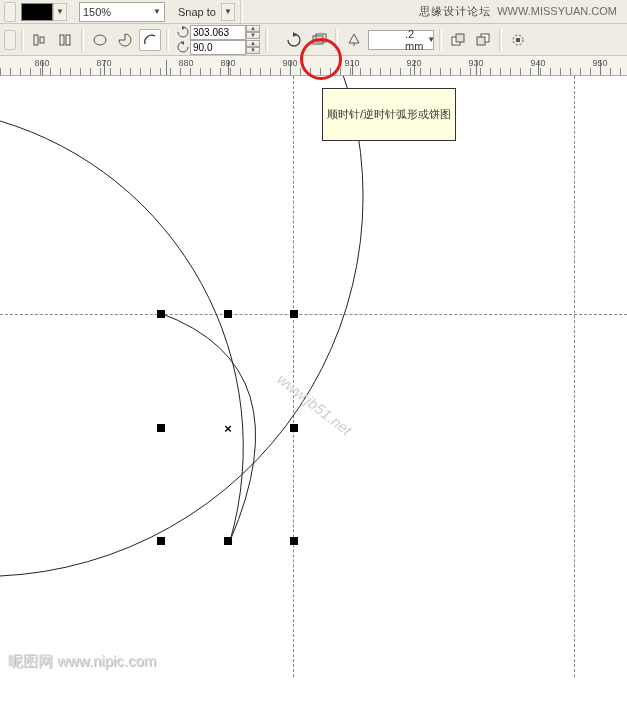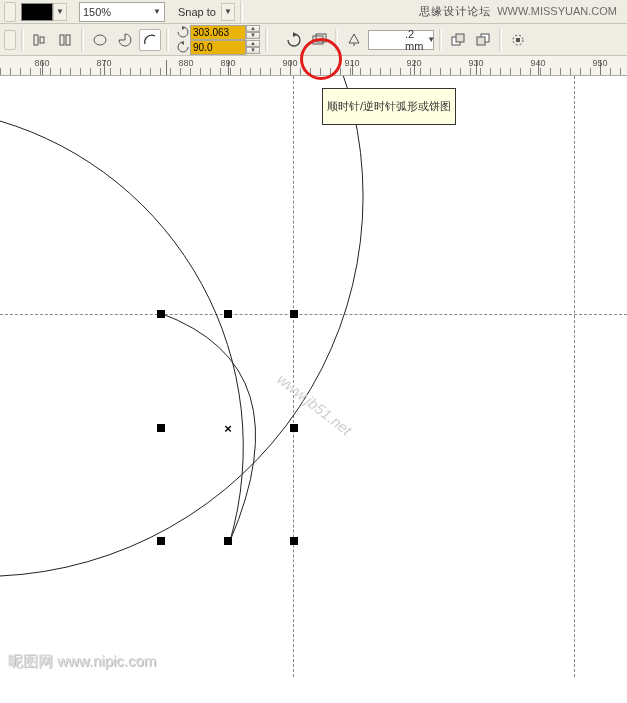--- a/index.html
+++ b/index.html
@@ -13,37 +13,37 @@
   .combo { display: inline-flex; align-items: center; justify-content: space-between; }
   .combo .arrow { font-size: 8px; color: #444; margin-left: 4px; }
   .zoom-combo { width: 86px; }
   .snap-label { font-size: 11px; margin-left: 10px; }
   .sepline { width: 3px; height: 22px; border-left: 1px solid #d6d2c7; border-right: 1px solid #fff; margin: 0 2px; }
   .icon-btn { width: 22px; height: 22px; border: 1px solid transparent; background: transparent; border-radius: 2px; display: flex; align-items: center; justify-content: center; position: relative; }
   .row2 { height: 32px; }
   .spinner-grp { display: flex; flex-direction: column; gap: 1px; margin-left: 2px; }
   .spinner-line { display: flex; align-items: center; height: 14px; }
   .spinner-icon { width: 14px; height: 14px; display:flex; align-items:center; justify-content:center; }
-  .spinner-input { width: 56px; height: 15px; border: 1px solid #a9a79e; background: #eab308; font-size: 10px; padding: 0 2px; text-align: left; }
+  .spinner-input { width: 56px; height: 15px; border: 1px solid #a9a79e; background: #ffffff; font-size: 10px; padding: 0 2px; text-align: left; }
   .spinner-btns { display: flex; flex-direction: column; }
   .spinner-btns span { width: 14px; height: 7px; border: 1px solid #a9a79e; background: linear-gradient(#fbfbfa,#e2dfd5); font-size: 6px; line-height: 5px; text-align: center; color:#555; }
   .red-circle { position: absolute; width: 42px; height: 42px; border: 3px solid #e21b1b; border-radius: 50%; left: 300px; top: 38px; pointer-events: none; z-index: 20; }
   .top-right-text { position: absolute; right: 10px; top: 4px; font-size: 11px; color: #6b6b6b; }
   .top-right-text b { color: #4a4a4a; font-weight: normal; letter-spacing: 1px; margin-right: 6px; text-align: center;}
   .ruler { background: #f5f3ec; border-bottom: 1px solid #b0ada3; height: 20px; position: relative; font-size: 9px; color: #555; }
   .ruler .tick-major { position: absolute; top: 4px; bottom: 0; border-left: 1px solid #777; }
   .ruler .tick-label { position: absolute; top: 2px; transform: translateX(-50%); }
   .ruler .ticks-minor { position: absolute; left:0; right:0; top:12px; bottom:0; background:
     repeating-linear-gradient(90deg,#888 0,#888 1px,transparent 1px,transparent 10px); }
   .canvas { position: relative; background: #fff; width: 627px; height: 601px; }
   .guide-h { position:absolute; left:0; right:0; border-top:1px dashed #888; }
   .guide-v { position:absolute; top:0; bottom:0; border-left:1px dashed #888; }
   .handle { position:absolute; width:8px; height:8px; background:#000; }
   .cross { position:absolute; font-size:13px; font-weight:bold; color:#000; transform:translate(-50%,-50%); }
-  .tooltip { position:absolute; left:322px; top:88px; background:#ffffe1; border:1px solid #333; padding:10px 4px; font-size:11px; white-space:nowrap; z-index:15; }
+  .tooltip { position:absolute; left:322px; top:88px; background:#ffffe1; border:1px solid #333; padding:18px 4px; font-size:11px; white-space:nowrap; z-index:15; }
   .wm1 { position:absolute; left:270px; top:320px; color:#cfcfcf; font-size:15px; transform:rotate(38deg); font-style:italic; pointer-events:none; }
   .wm2 { position:absolute; left:8px; bottom:6px; color:#d9d9d9; font-size:15px; text-shadow:1px 1px #bbb; pointer-events:none; }
   .outline-combo { width: 66px; padding-left: 36px; }
   svg.canvas-vector { position:absolute; left:0; top:0; }
 </style>
 </head>
 <body>
 
 <div class="top-right-text">
   <b>思缘设计论坛</b><span>WWW.MISSYUAN.COM</span>

